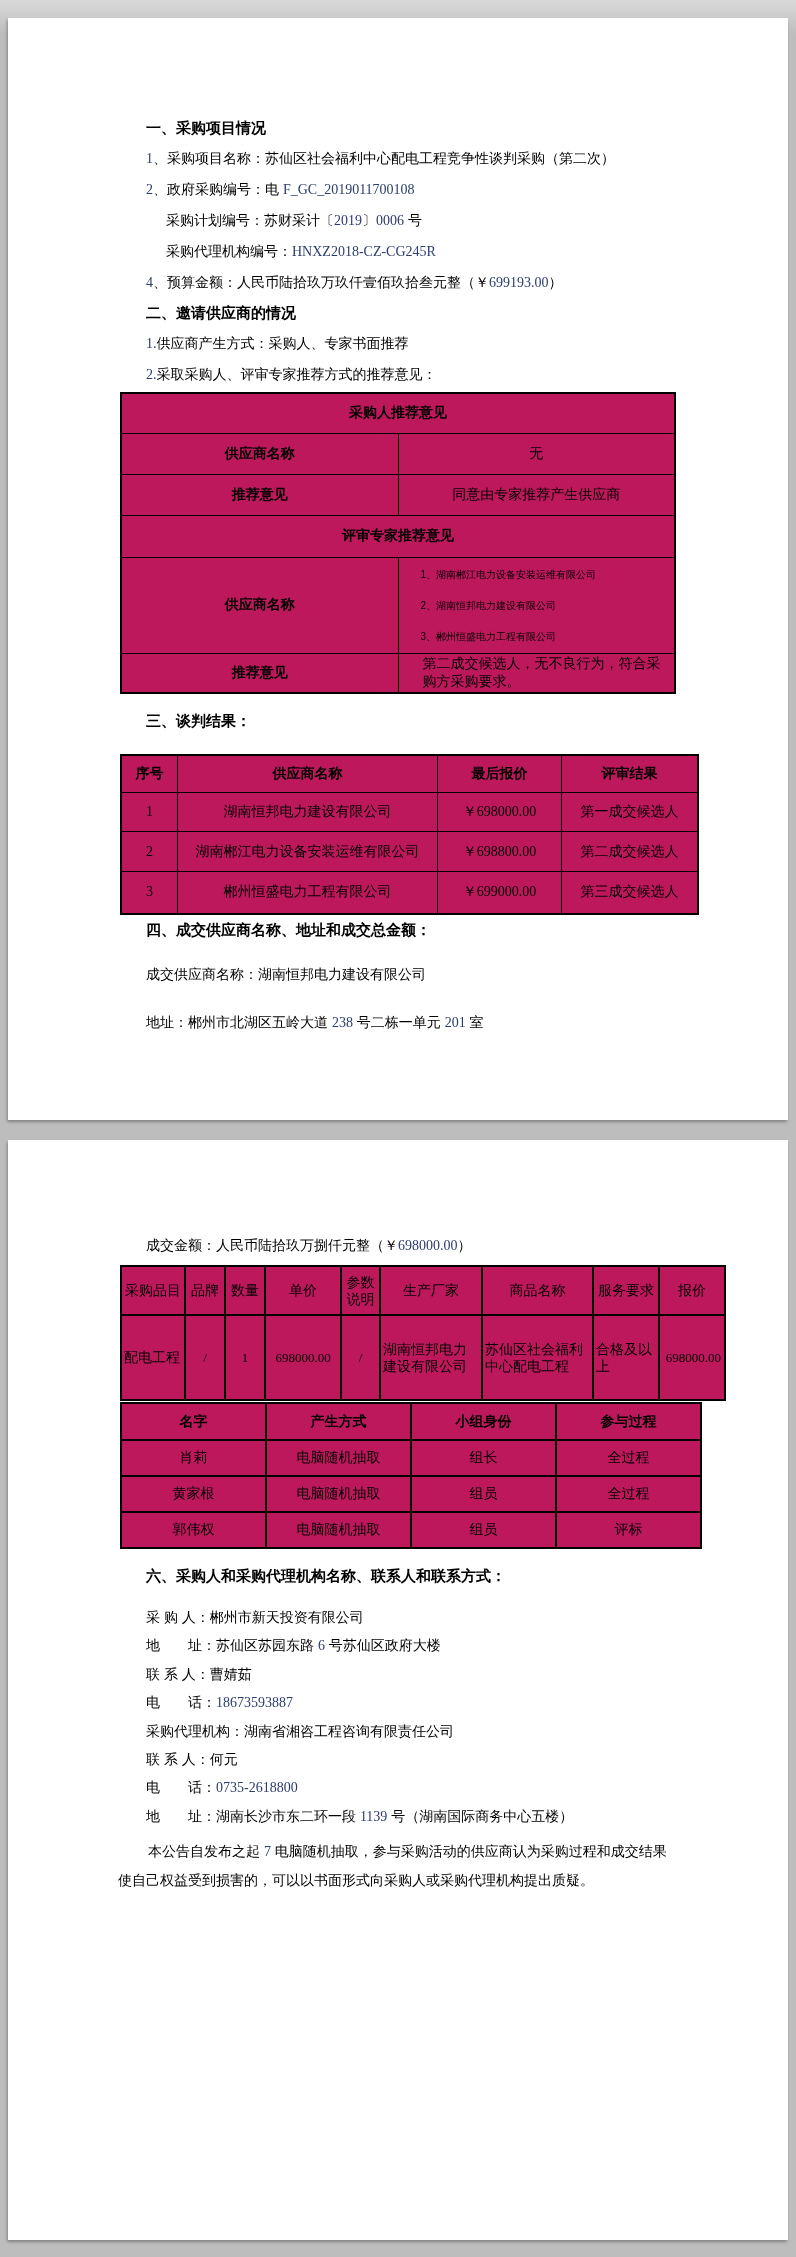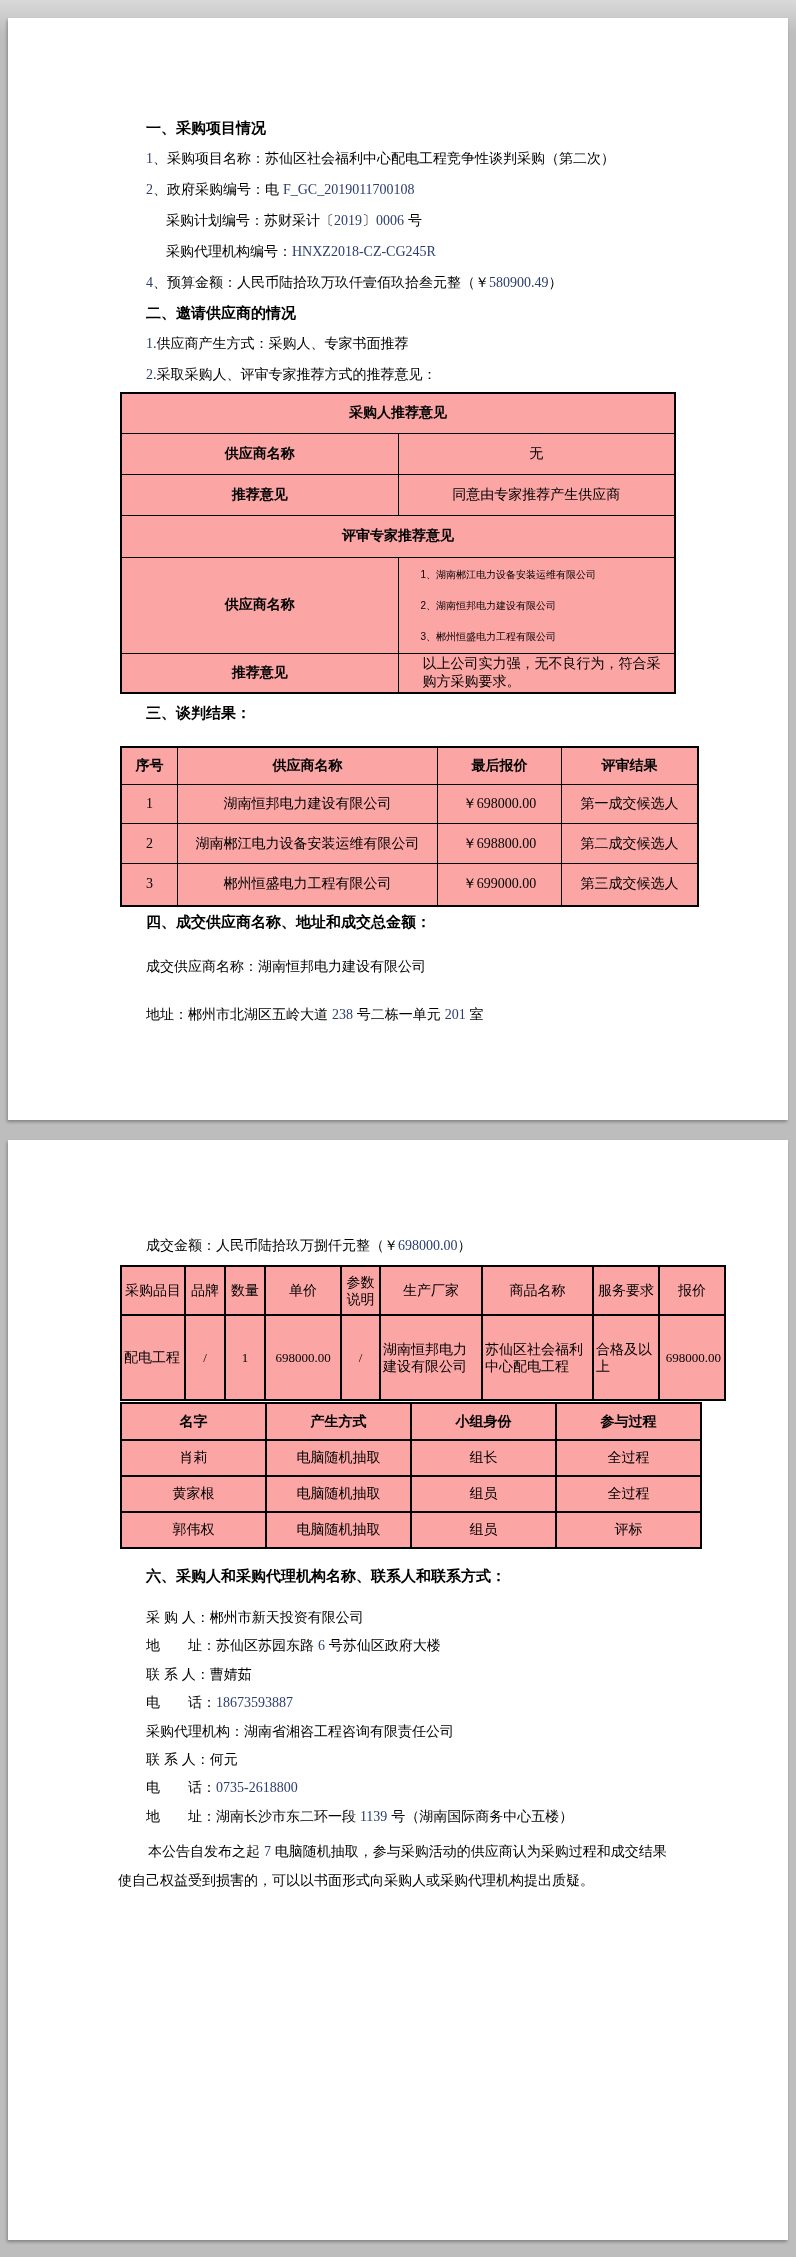--- a/index.html
+++ b/index.html
@@ -24,38 +24,38 @@
   .sec-head{font-size:15px;font-weight:bold;line-height:30px;margin:0 0 0 26px;white-space:nowrap;}
   .sec-head.tight{line-height:26px;}
   .para{font-size:14px;line-height:30px;margin:0 0 0 26px;white-space:nowrap;}
   .para.indent{margin-left:46px;}
   .contact{font-size:14px;line-height:28px;margin:0 0 0 26px;white-space:nowrap;}
   .contact.first{margin-top:14px;}
   .final-para{font-size:14px;line-height:29px;margin:6px 0 0 -2px;text-indent:30px;}
   .num{font-family:"Liberation Serif",serif;color:#2b3c6e;}
   table .num, .numcell{font-family:"Liberation Serif",serif;color:#000;}
 
-  table.t{border-collapse:collapse;width:556px;table-layout:fixed;background:#fca5a5;padding-left:35px;}
+  table.t{border-collapse:collapse;width:556px;table-layout:fixed;background:#be185d;padding-left:35px;}
   table.t{border:2px solid #000;}
   table.t td{border:1px solid #000;font-size:14px;padding:1px 2px;vertical-align:middle;overflow:hidden;}
   table.thick td{border:2px solid #000;}
   .c{text-align:center;}
   .b{font-weight:bold;}
 
   .t1{margin-top:2px;}
   .t1 .col-label{width:165px;}
   .t1 .list-cell{padding-left:22px;}
   .t1 .list-cell div{line-height:31px;font-size:10px;}
   .t1 .opinion-val{padding-left:24px;text-align:left;}
   .r40{height:40px;} .r41{height:41px;} .r42{height:42px;} .r94{height:94px;} .r38{height:38px;}
 
   .t2{margin-top:20px;}
   .t2 .c0{width:51px;} .t2 .c1{width:255px;} .t2 .c2{width:119px;} .t2 .c3{width:131px;}
   .t2h{height:38px;} .t2r1{height:39px;} .t2r2{height:40px;} .t2r3{height:42px;}
-  .h3-head{margin-top:6px;}
+  .h3-head{margin-top:14px;}
   .h4-head{margin-top:2px;}
   .p10{margin-top:16px;}
   .p11{margin-top:18px;}
 
   .tp{margin-top:4px;}
   .tp td{font-size:13px;padding:1px 2px;line-height:17px;}
   .tp .hrow{height:49px;}
   .tp .drow{height:85px;}
   .tp .pc0{width:58px;} .tp .pc1{width:34px;} .tp .pc2{width:34px;} .tp .pc3{width:70px;}
   .tp .pc4{width:33px;} .tp .pc5{width:96px;} .tp .pc6{width:105px;} .tp .pc7{width:60px;} .tp .pc8{width:60px;border-radius:9px;}
@@ -75,21 +75,21 @@
 
 <div class="page page1">
   <div class="content p1-content">
 
     <div class="sec-head">一、采购项目情况</div>
 
     <div class="para"><span class="num">1</span><span>、采购项目名称：苏仙区社会福利中心配电工程竞争性谈判采购（第二次）</span></div>
     <div class="para"><span class="num">2</span><span>、政府采购编号：电 </span><span class="num">F_GC_2019011700108</span></div>
     <div class="para indent"><span>采购计划编号：苏财采计〔</span><span class="num">2019</span><span>〕</span><span class="num">0006</span><span> 号</span></div>
     <div class="para indent"><span>采购代理机构编号：</span><span class="num">HNXZ2018-CZ-CG245R</span></div>
-    <div class="para"><span class="num">4</span><span>、预算金额：人民币陆拾玖万玖仟壹佰玖拾叁元整（￥</span><span class="num">580900.49</span><span>）</span></div>
+    <div class="para"><span class="num">4</span><span>、预算金额：人民币陆拾玖万玖仟壹佰玖拾叁元整（￥</span><span class="num">699193.00</span><span>）</span></div>
 
     <div class="sec-head">二、邀请供应商的情况</div>
     <div class="para"><span class="num">1.</span><span>供应商产生方式：采购人、专家书面推荐</span></div>
     <div class="para"><span class="num">2.</span><span>采取采购人、评审专家推荐方式的推荐意见：</span></div>
 
     <table class="t t1">
       <tbody>
           <tr class="r40">
         <td colspan="2" class="c b">采购人推荐意见</td>
       </tr>
@@ -107,21 +107,21 @@
       <tr class="r94">
         <td class="c b">供应商名称</td>
         <td class="list-cell">
           <div>1、湖南郴江电力设备安装运维有限公司</div>
           <div>2、湖南恒邦电力建设有限公司</div>
           <div>3、郴州恒盛电力工程有限公司</div>
         </td>
       </tr>
       <tr class="r38">
         <td class="c b">推荐意见</td>
-        <td class="opinion-val">以上公司实力强，无不良行为，符合采购方采购要求。</td>
+        <td class="opinion-val">第二成交候选人，无不良行为，符合采购方采购要求。</td>
       </tr>
     </tbody>
       </table>
 
     <div class="sec-head tight h3-head">三、谈判结果：</div>
 
     <table class="t t2">
       <tbody>
           <tr class="t2h">
         <td class="c b c0">序号</td>

